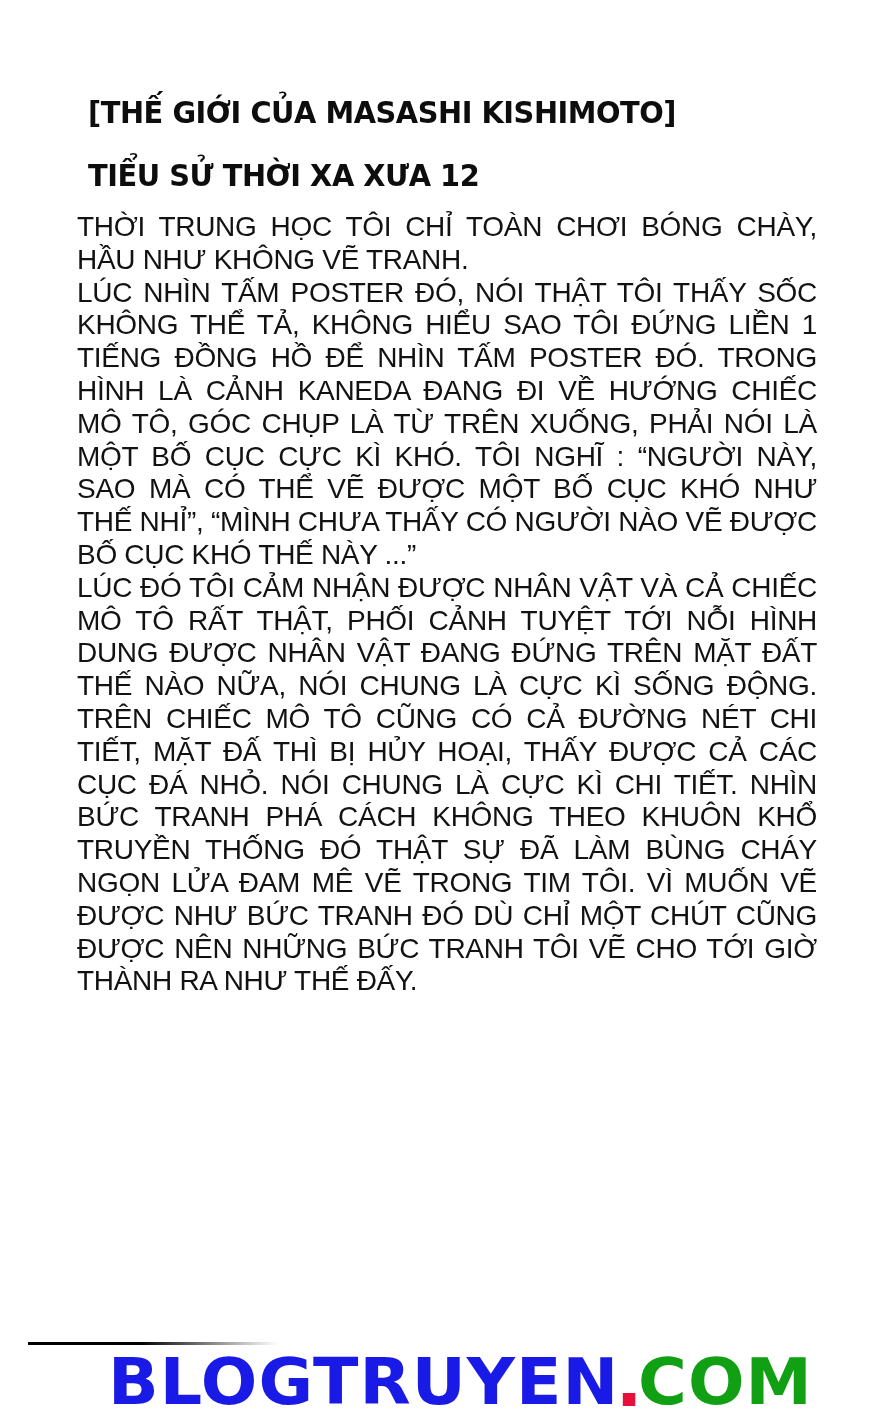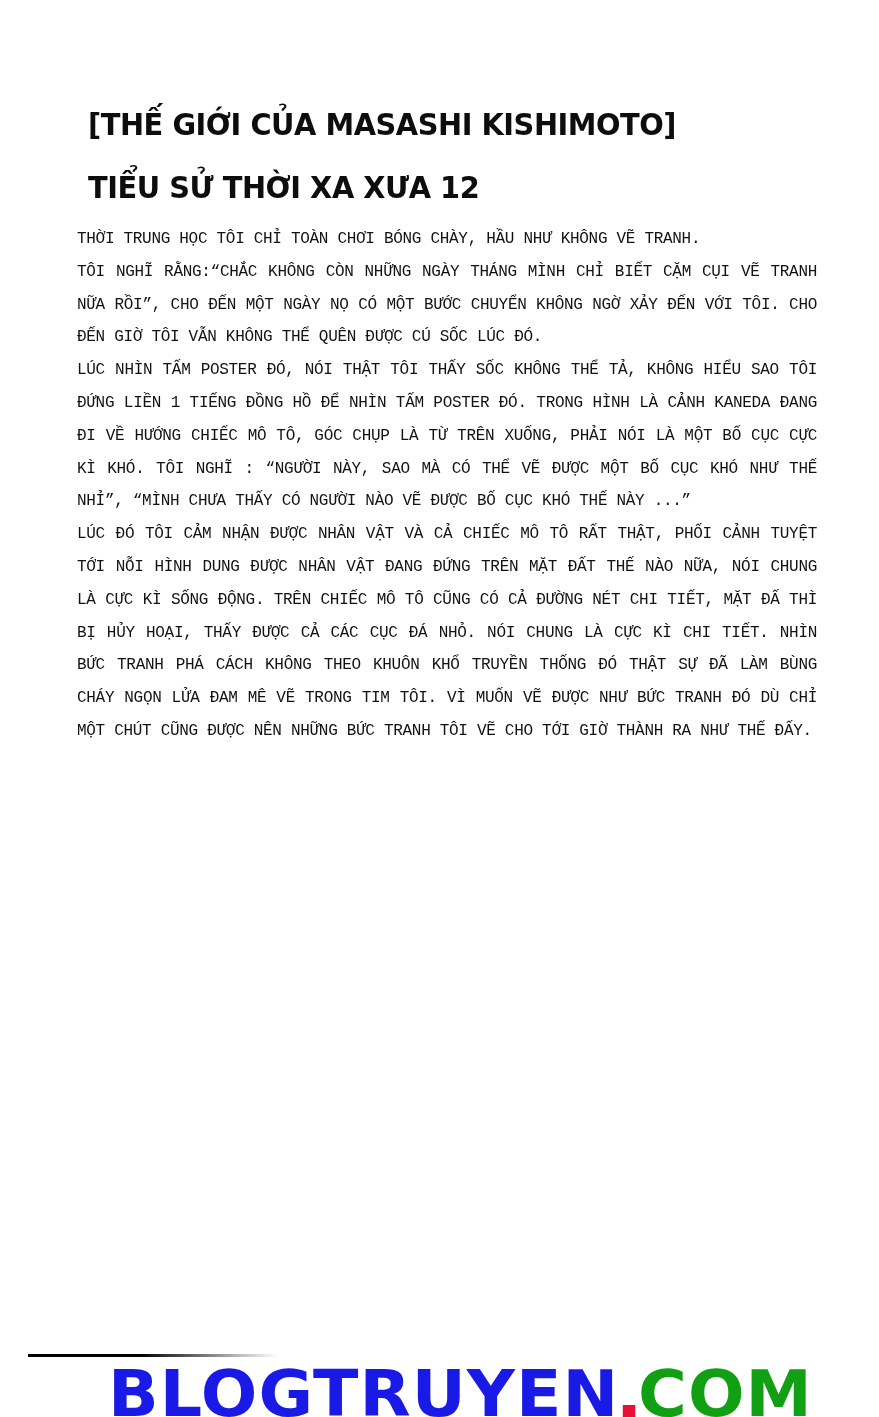--- a/index.html
+++ b/index.html
@@ -13,21 +13,20 @@
       position: relative;
       overflow: hidden;
       font-family: "Liberation Sans", "DejaVu Sans", sans-serif;
       color: #111111;
     }
     .page {
       position: absolute;
       left: 0; top: 0;
       width: 879px; height: 1311px;
       background: #ffffff;
-      margin-top: 12px;
     }
     .title-block {
       position: absolute;
       left: 88px;
       top: 96px;
       width: 720px;
     }
     .title-line {
       font-family: "DejaVu Sans", "Liberation Sans", sans-serif;
       font-weight: bold;
@@ -42,22 +41,22 @@
     .title-line.second {
       margin-top: 30px;
     }
     .body-text {
       position: absolute;
       left: 77px;
       top: 211px;
       width: 740px;
     }
     .para {
-      font-family: Liberation Mono, monospace;
-      font-size: 16px;
+      font-family: Liberation Sans, sans-serif;
+      font-size: 28px;
       line-height: 32.8px;
       color: #121212;
       text-align: justify;
       text-align-last: left;
       letter-spacing: -0.3px;
       margin: 0;
       text-transform: uppercase;
     }
     .footer-rule {
       position: absolute;
@@ -98,21 +97,20 @@
 
 <div class="page">
 
   <div class="title-block">
     <div class="title-line">[THẾ GIỚI CỦA MASASHI KISHIMOTO]</div>
     <div class="title-line second">TIỂU SỬ THỜI XA XƯA 12</div>
   </div>
 
   <div class="body-text">
     <p class="para">Thời trung học tôi chỉ toàn chơi bóng chày, hầu như không vẽ tranh.</p>
-    <p class="para">Tôi nghĩ rằng:“Chắc không còn những ngày tháng mình chỉ biết cặm cụi vẽ tranh nữa rồi”, cho đến một ngày nọ có một bước chuyển không ngờ xảy đến với tôi. Cho đến giờ tôi vẫn không thể quên được cú sốc lúc đó.</p>
     <p class="para">Lúc nhìn tấm poster đó, nói thật tôi thấy sốc không thể tả, không hiểu sao tôi đứng liền 1 tiếng đồng hồ để nhìn tấm poster đó. Trong hình là cảnh Kaneda đang đi về hướng chiếc mô tô, góc chụp là từ trên xuống, phải nói là một bố cục cực kì khó. Tôi nghĩ : “Người này, sao mà có thể vẽ được một bố cục khó như thế nhỉ”, “Mình chưa thấy có người nào vẽ được bố cục khó thế này ...”</p>
     <p class="para">Lúc đó tôi cảm nhận được nhân vật và cả chiếc mô tô rất thật, phối cảnh tuyệt tới nỗi hình dung được nhân vật đang đứng trên mặt đất thế nào nữa, nói chung là cực kì sống động. Trên chiếc mô tô cũng có cả đường nét chi tiết, mặt đấ thì bị hủy hoại, thấy được cả các cục đá nhỏ. Nói chung là cực kì chi tiết. Nhìn bức tranh phá cách không theo khuôn khổ truyền thống đó thật sự đã làm bùng cháy ngọn lửa đam mê vẽ trong tim tôi. Vì muốn vẽ được như bức tranh đó dù chỉ một chút cũng được nên những bức tranh tôi vẽ cho tới giờ thành ra như thế đấy.</p>
   </div>
 
   <div class="footer-rule"></div>
 
   <div class="watermark">
     <span class="wm-blue">BLOGTRUYEN</span>
     <span class="wm-dot"></span>
     <span class="wm-green">COM</span>

